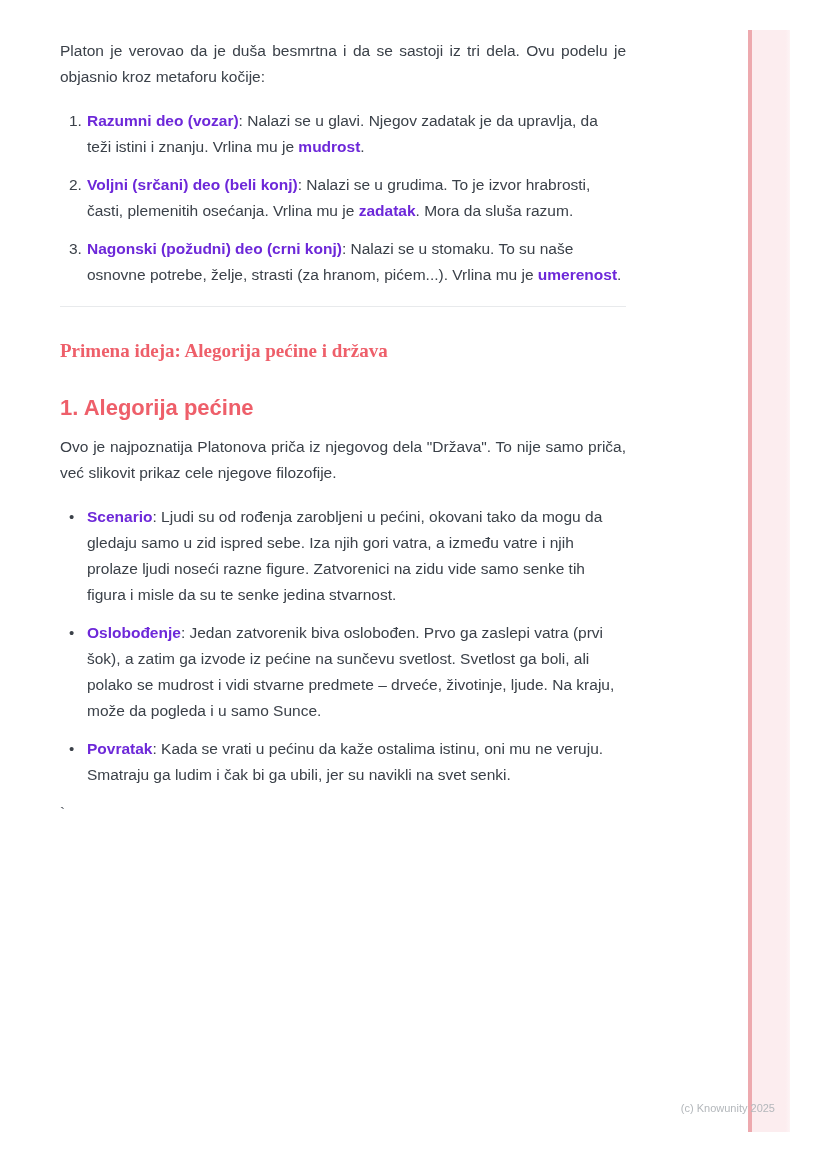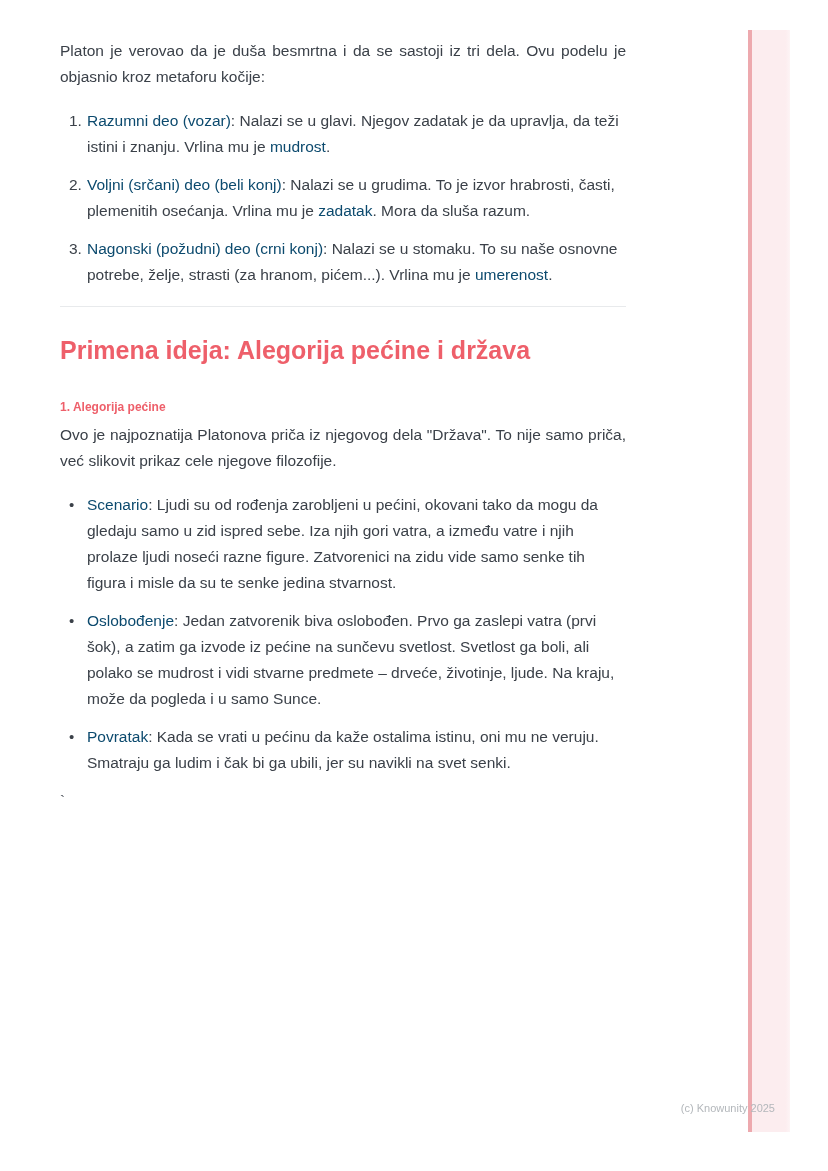--- a/index.html
+++ b/index.html
@@ -38,44 +38,45 @@
   }
 
   p.body-par { text-align: justify; margin-bottom: 18px; }
 
   .list { margin-bottom: 10px; }
   .list-item { display: flex; margin-bottom: 12px; padding-left: 9px; }
   .list-item .marker { flex: 0 0 18px; }
   .list-item .item-text { flex: 1; }
   .bullet-list .marker { font-size: 15px; }
 
-  b { font-weight: normal; color: #0c4a6e; }
+  b { font-weight: bold; color: #6d28d9; }
 
   hr.section-divider {
     border: none;
     border-top: 1px solid #e8eaec;
     margin: 18px 0 0 0;
   }
 
   h1.section-heading {
     color: #ee5f6a;
-    font-size: 25px;
+    font-size: 19px;
     line-height: 33px;
     font-weight: bold;
     margin-top: 27px;
     margin-bottom: 0;
+    font-family: Liberation Serif, serif;
   }
 
   h2.sub-heading {
     color: #ee5f6a;
-    font-size: 12px;
+    font-size: 22px;
     line-height: 25px;
     font-weight: bold;
     margin-top: 28px;
-    margin-bottom: 2px;
+    margin-bottom: 14px;
   }
 
   .cave-list { margin-top: 18px; margin-bottom: 0; }
 
   p.stray { margin-top: 6px; text-align: left; color: #4a5058; }
 
   .footer {
     position: absolute;
     right: 53px;
     top: 1101px;

